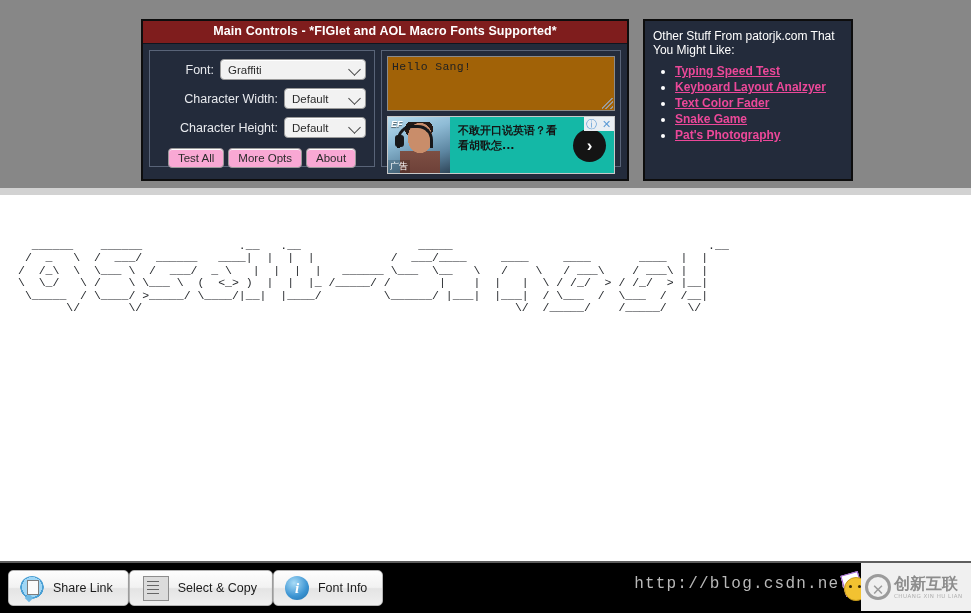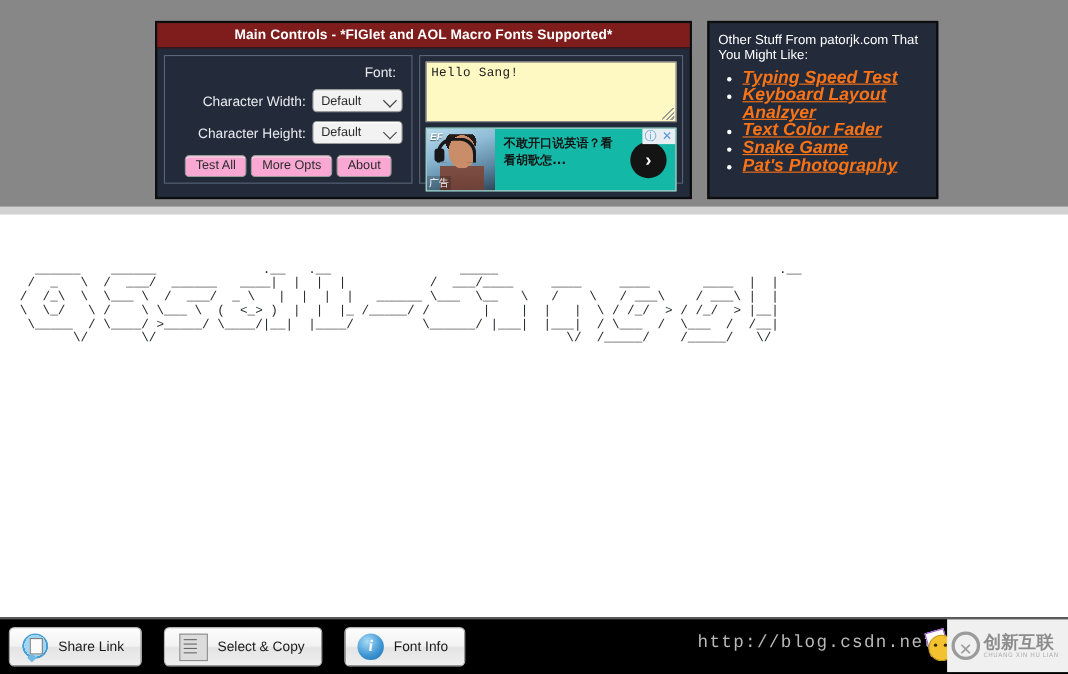--- a/index.html
+++ b/index.html
@@ -52,21 +52,21 @@
   .sbtn{
     background:#f9a8d4;border:1px solid #9a9a9a;border-radius:4px;
     font-size:11.5px;color:#2b2b2b;height:20px;line-height:19px;
     padding:0 9px;box-sizing:border-box;
     box-shadow:inset 0 1px 0 #ffffff;white-space:nowrap;
   }
 
   
   #mc-right{flex:1;margin-left:6px;background:#232b3b;
     border:1px solid #596478;box-sizing:border-box;padding:5px;}
-  #txt-wrap{position:relative;background:#fef9c3;border:1px solid #8b8b8b;height:53px;}
+  #txt-wrap{position:relative;background:#a16207;border:1px solid #8b8b8b;height:53px;}
   #txt-val{
     font-family:"Liberation Mono","DejaVu Sans Mono",monospace;
     font-size:11.5px;color:#222;padding:3px 4px;white-space:pre;
     letter-spacing:.3px;
   }
   #txt-grip{
     position:absolute;right:1px;bottom:1px;width:11px;height:11px;
     background:
       linear-gradient(135deg,transparent 42%,#9a9a9a 42%,#9a9a9a 52%,transparent 52%),
       linear-gradient(135deg,transparent 62%,#9a9a9a 62%,#9a9a9a 72%,transparent 72%),
@@ -117,39 +117,39 @@
 
   
   #other-stuff{
     position:absolute;left:643px;top:19px;width:210px;height:162px;
     background:#232b3b;border:2px solid #0d0d0d;box-sizing:border-box;
     padding:8px 8px 0 8px;
   }
   #os-title{color:#ffffff;font-size:12px;line-height:14px;}
   #os-list{margin:6px 0 0 0;padding-left:22px;}
   #os-list li{color:#ffffff;font-size:12px;line-height:16px;}
-  #os-list li a{color:#f97316;text-decoration:underline;font-weight:bold;font-size:16px;font-style:italic;}
+  #os-list li a{color:#ec4899;text-decoration:underline;font-weight:bold;font-size:12px;}
 
   
   #output-area{
     position:absolute;left:0;top:188px;width:971px;height:375px;
     background:#ffffff;border-top:7px solid #d2d2d2;box-sizing:border-box;
   }
   #ascii{
     font-family:"Liberation Mono","DejaVu Sans Mono",monospace;
     font-size:11.5px;line-height:12.6px;white-space:pre;
     color:#26292d;padding:33px 0 0 18px;letter-spacing:0px;
   }
 
   
   #bottom-bar{
     position:absolute;left:0;bottom:0;width:971px;height:50px;
     background:#000000;border-top:2px solid #5e5e5e;
   }
-  #btn-group{position:absolute;left:8px;top:7px;display:flex;gap:20px;}
+  #btn-group{position:absolute;left:8px;top:7px;display:flex;gap:0;}
   .bigbtn{
     display:flex;align-items:center;gap:9px;
     background:linear-gradient(180deg,#fdfdfd 0%,#f2f2f2 48%,#e4e4e4 52%,#efefef 100%);
     border:1px solid #b4b4b4;border-radius:5px;
     height:36px;padding:0 15px 0 11px;box-sizing:border-box;
     font-size:12.5px;color:#1b1b1b;
     box-shadow:0 1px 2px rgba(0,0,0,.5);
   }
   .bico{width:24px;height:24px;flex:0 0 24px;position:relative;}
   
@@ -224,20 +224,24 @@
 
   <div id="main-controls">
     <div id="mc-title">Main Controls - *FIGlet and AOL Macro Fonts Supported*</div>
 
     <div id="mc-body">
 
       <div id="mc-left">
 
         <div class="ctrl-row">
           <span class="ctrl-label">Font:</span>
+          <span class="sel" id="sel-font">
+            <span>Graffiti</span>
+            <span class="chev"></span>
+          </span>
         </div>
 
         <div class="ctrl-row">
           <span class="ctrl-label">Character Width:</span>
           <span class="sel" id="sel-cw">
             <span>Default</span>
             <span class="chev"></span>
           </span>
         </div>
 

